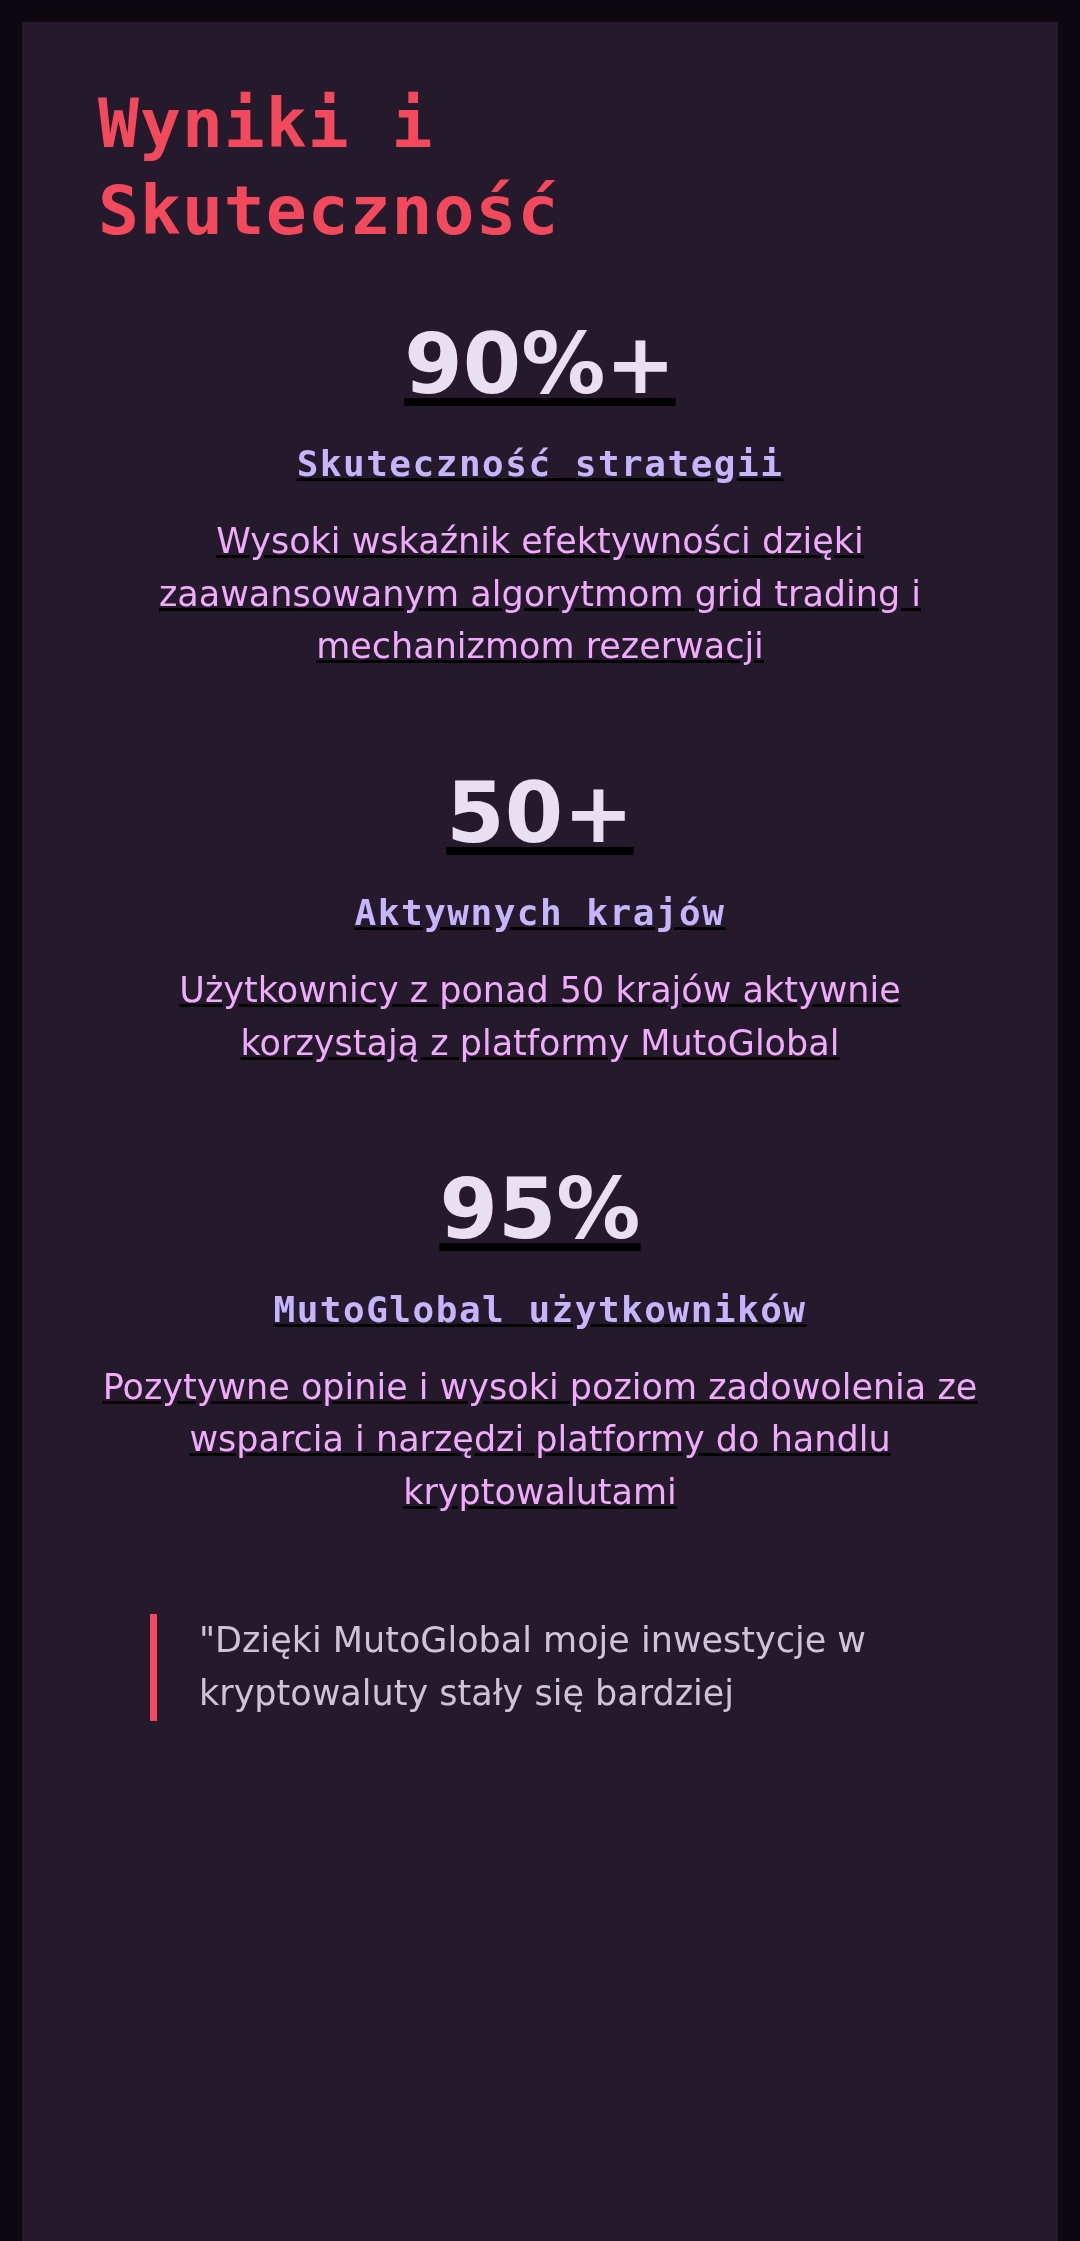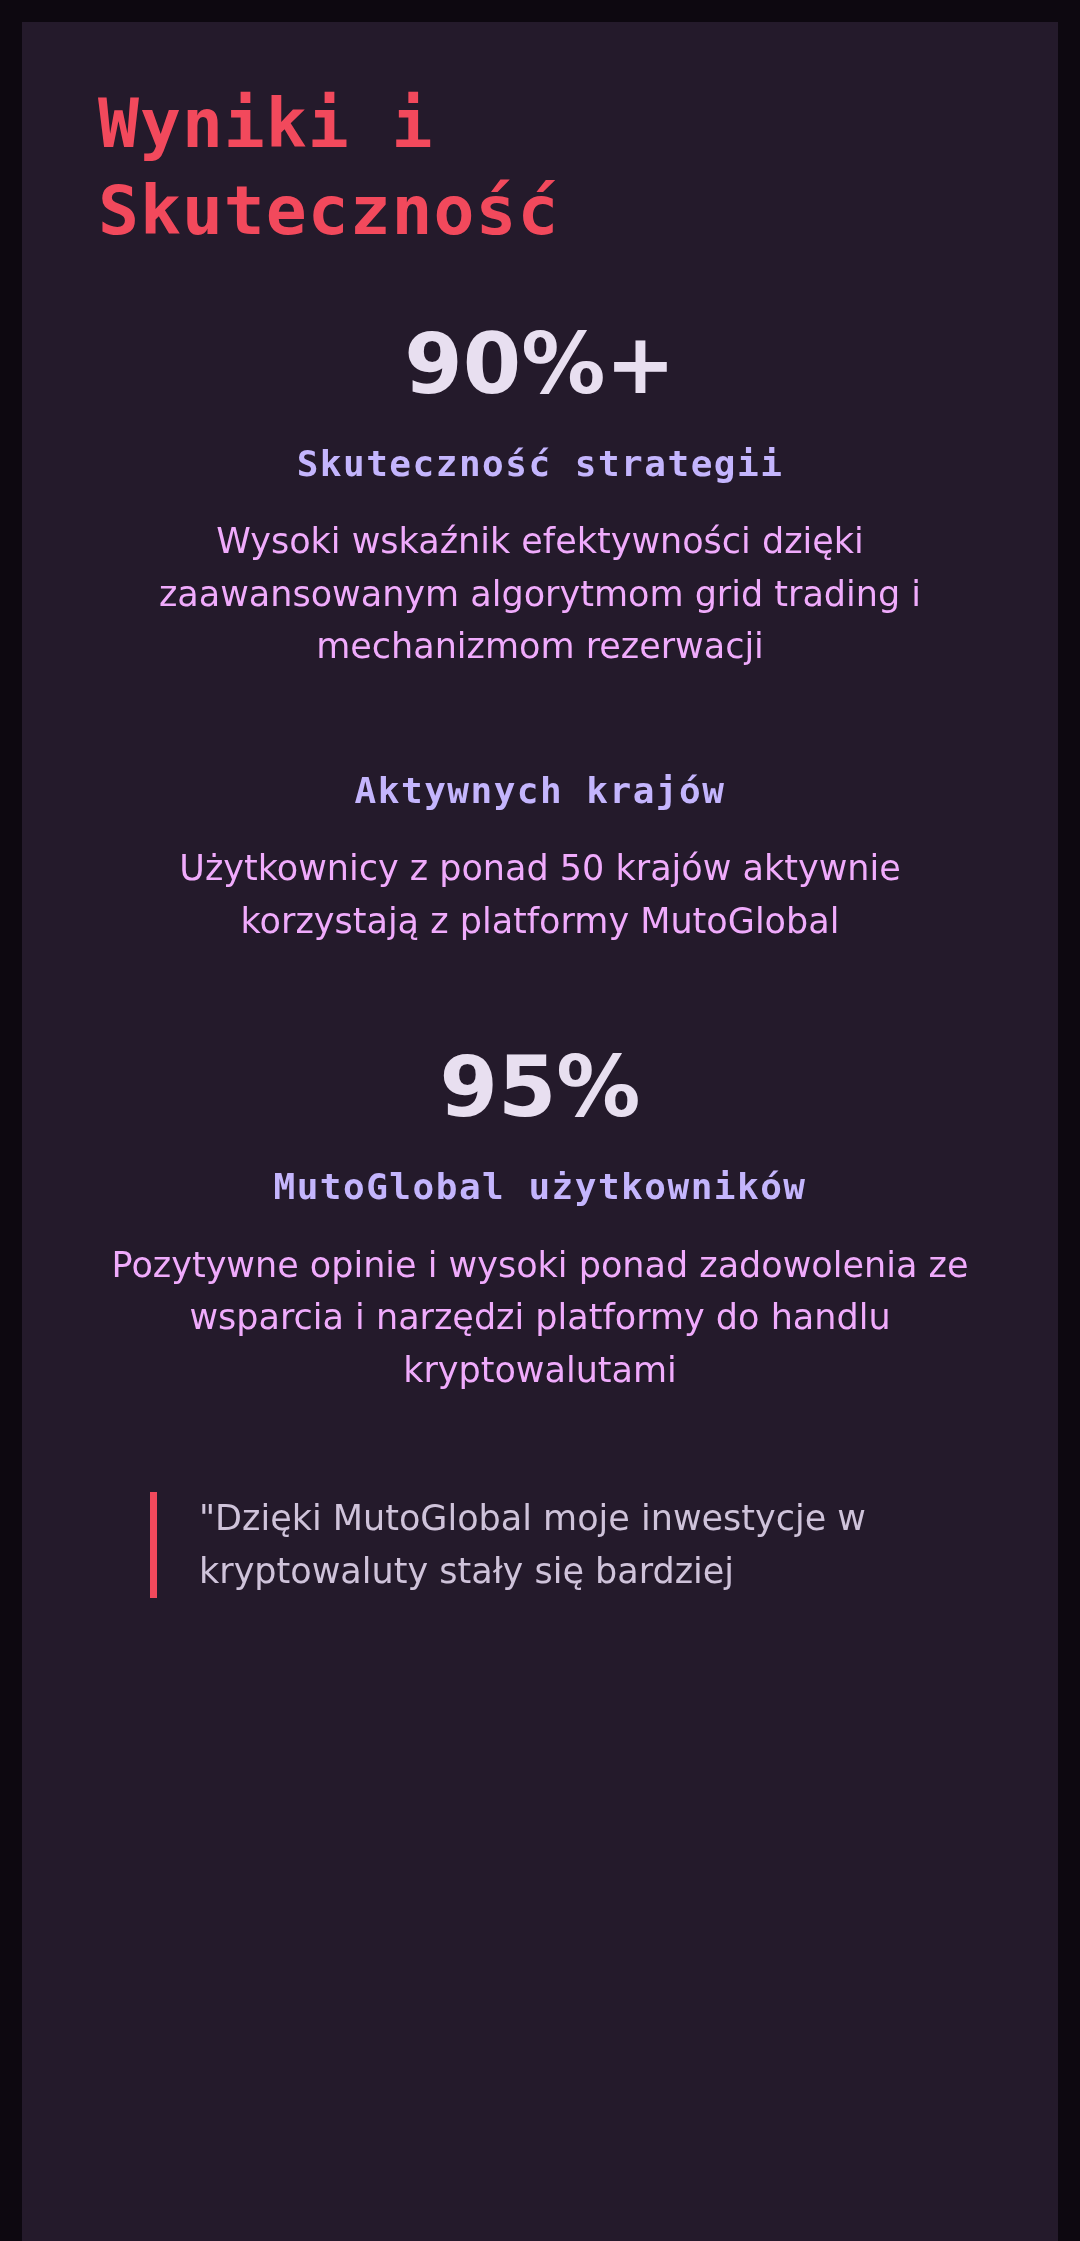--- a/index.html
+++ b/index.html
@@ -40,20 +40,21 @@
     letter-spacing: 1px;
     margin: 0 0 0 6px;
     white-space: pre-line;
   }
   .stats {
     margin-top: 66px;
   }
   .stat {
     text-align: center;
     margin-bottom: 96px;
+    text-decoration: underline;
   }
   .stat-value {
     font-family: "DejaVu Sans", "Liberation Sans", sans-serif;
     font-weight: bold;
     font-size: 84px;
     line-height: 1.05;
     color: #e8dff0;
     margin: 0 0 34px 0;
   }
   .stat-label {
@@ -98,28 +99,29 @@
 
       <div class="stats">
 
         <div class="stat">
           <div class="stat-value">90%+</div>
           <div class="stat-label">Skuteczność strategii</div>
           <div class="stat-desc">Wysoki wskaźnik efektywności dzięki zaawansowanym algorytmom grid trading i mechanizmom rezerwacji</div>
         </div>
 
         <div class="stat">
+          <div class="stat-value">50+</div>
           <div class="stat-label">Aktywnych krajów</div>
           <div class="stat-desc">Użytkownicy z ponad 50 krajów aktywnie korzystają z platformy MutoGlobal</div>
         </div>
 
         <div class="stat" style="">
           <div class="stat-value">95%</div>
           <div class="stat-label">MutoGlobal użytkowników</div>
-          <div class="stat-desc">Pozytywne opinie i wysoki ponad zadowolenia ze wsparcia i narzędzi platformy do handlu kryptowalutami</div>
+          <div class="stat-desc">Pozytywne opinie i wysoki poziom zadowolenia ze wsparcia i narzędzi platformy do handlu kryptowalutami</div>
         </div>
 
       </div>
 
       <div class="quote">
         <p class="quote-text">"Dzięki MutoGlobal moje inwestycje w kryptowaluty stały się bardziej</p>
       </div>
 
     </div>
   </div>

